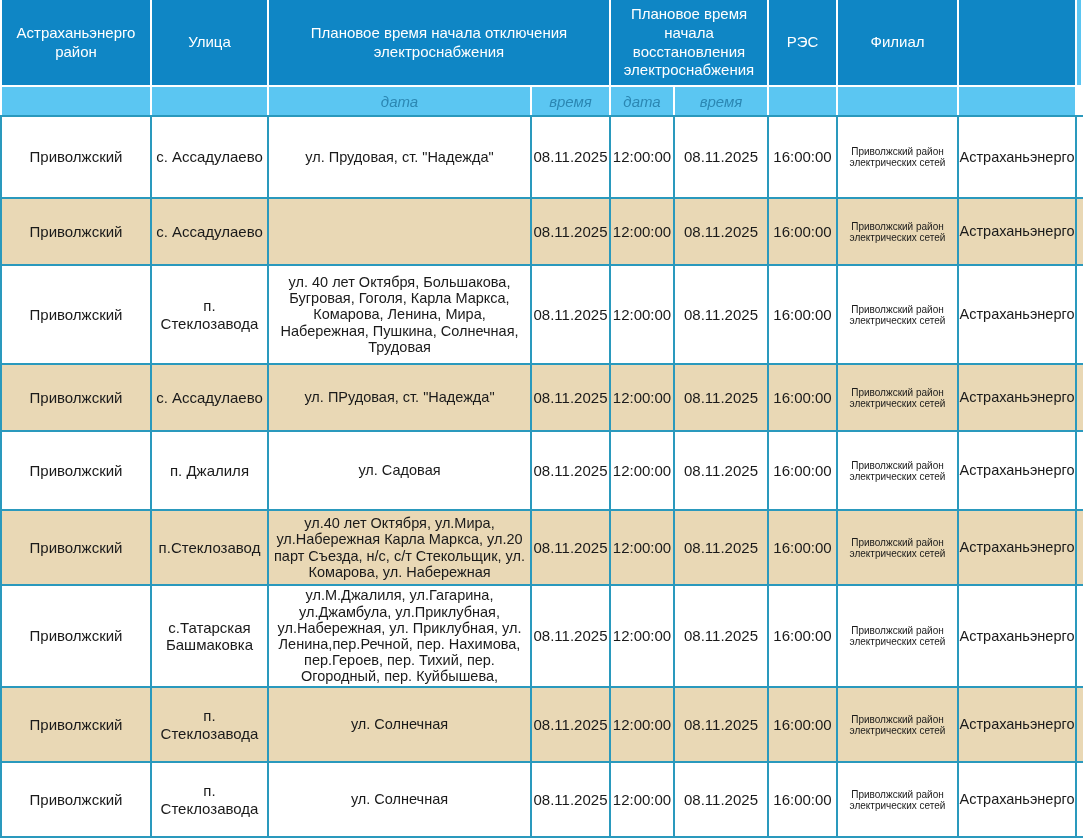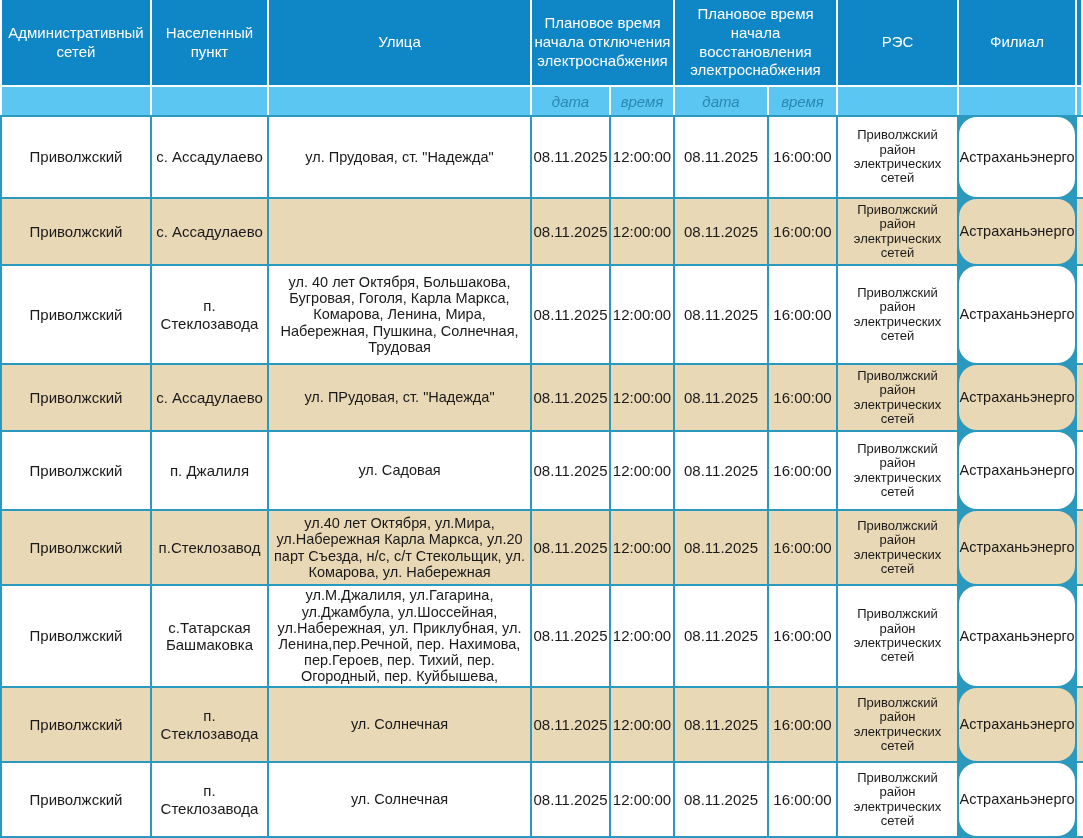--- a/index.html
+++ b/index.html
@@ -61,31 +61,30 @@
     color: #1a1a1a;
     display: flex; align-items: center; justify-content: center;
     text-align: center;
     font-size: 15px; line-height: 1.15;
     padding: 1px 3px;
     overflow: hidden;
   }
   .trow.tan .cell { background: var(--tan, #e9d8b5); }
   .cell.street { font-size: 14.5px; line-height: 1.12; padding: 1px 5px; }
   .cell.nowrap { white-space: nowrap; }
-  .cell.res { font-size: 13px; line-height: 1.1; }
-  .cell.branch { font-size: 14.5px; border-radius: 18px; }
+  .cell.res { font-size: 10px; line-height: 1.1; }
+  .cell.branch { font-size: 14.5px; }
 </style>
 </head>
 <body>
 
 <div class="outage-table">
 
   <div class="thead">
-    <div class="hcell">Административный сетей</div>
-    <div class="hcell">Населенный пункт</div>
+    <div class="hcell">Астраханьэнерго район</div>
     <div class="hcell">Улица</div>
     <div class="hcell span2">Плановое время начала отключения электроснабжения</div>
     <div class="hcell span2">Плановое время начала восстановления электроснабжения</div>
     <div class="hcell">РЭС</div>
     <div class="hcell">Филиал</div>
     <div class="hcell"></div>
 
     <div class="subcell"></div>
     <div class="subcell"></div>
     <div class="subcell"></div>
@@ -173,21 +172,21 @@
     <div class="cell nowrap">08.11.2025</div>
     <div class="cell nowrap">16:00:00</div>
     <div class="cell res">Приволжский район электрических сетей</div>
     <div class="cell branch">Астраханьэнерго</div>
     <div class="cell"></div>
   </div>
 
   <div class="trow">
     <div class="cell">Приволжский</div>
     <div class="cell">с.Татарская Башмаковка</div>
-    <div class="cell street">ул.М.Джалиля, ул.Гагарина, ул.Джамбула, ул.Шоссейная, ул.Набережная, ул. Приклубная, ул. Ленина,пер.Речной, пер. Нахимова, пер.Героев, пер. Тихий, пер. Огородный, пер. Куйбышева,</div>
+    <div class="cell street">ул.М.Джалиля, ул.Гагарина, ул.Джамбула, ул.Приклубная, ул.Набережная, ул. Приклубная, ул. Ленина,пер.Речной, пер. Нахимова, пер.Героев, пер. Тихий, пер. Огородный, пер. Куйбышева,</div>
     <div class="cell nowrap">08.11.2025</div>
     <div class="cell nowrap">12:00:00</div>
     <div class="cell nowrap">08.11.2025</div>
     <div class="cell nowrap">16:00:00</div>
     <div class="cell res">Приволжский район электрических сетей</div>
     <div class="cell branch">Астраханьэнерго</div>
     <div class="cell"></div>
   </div>
 
   <div class="trow tan">

